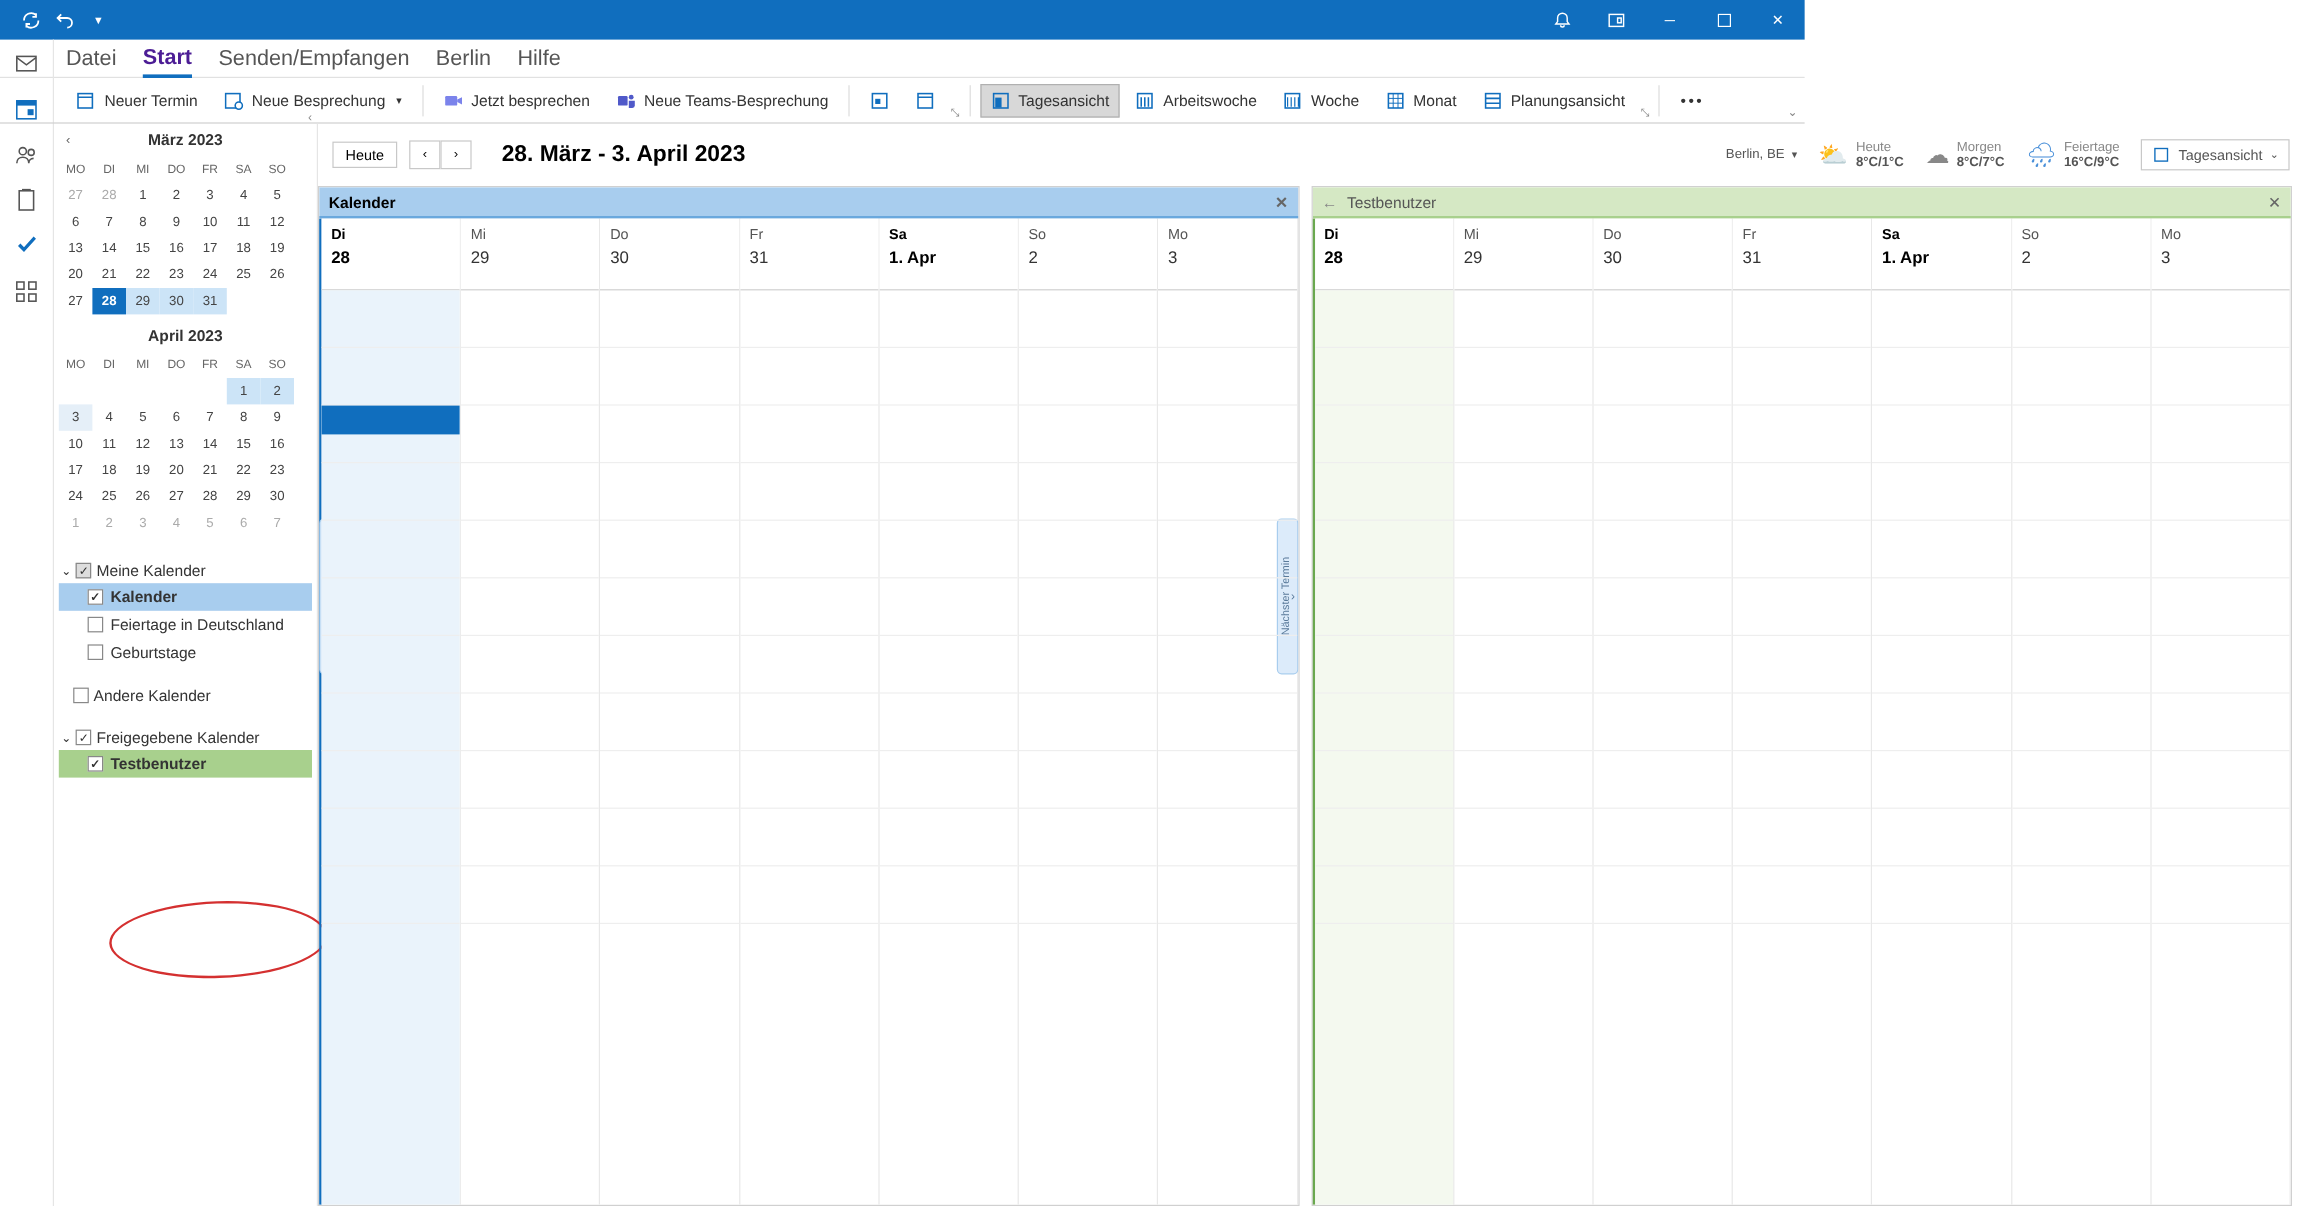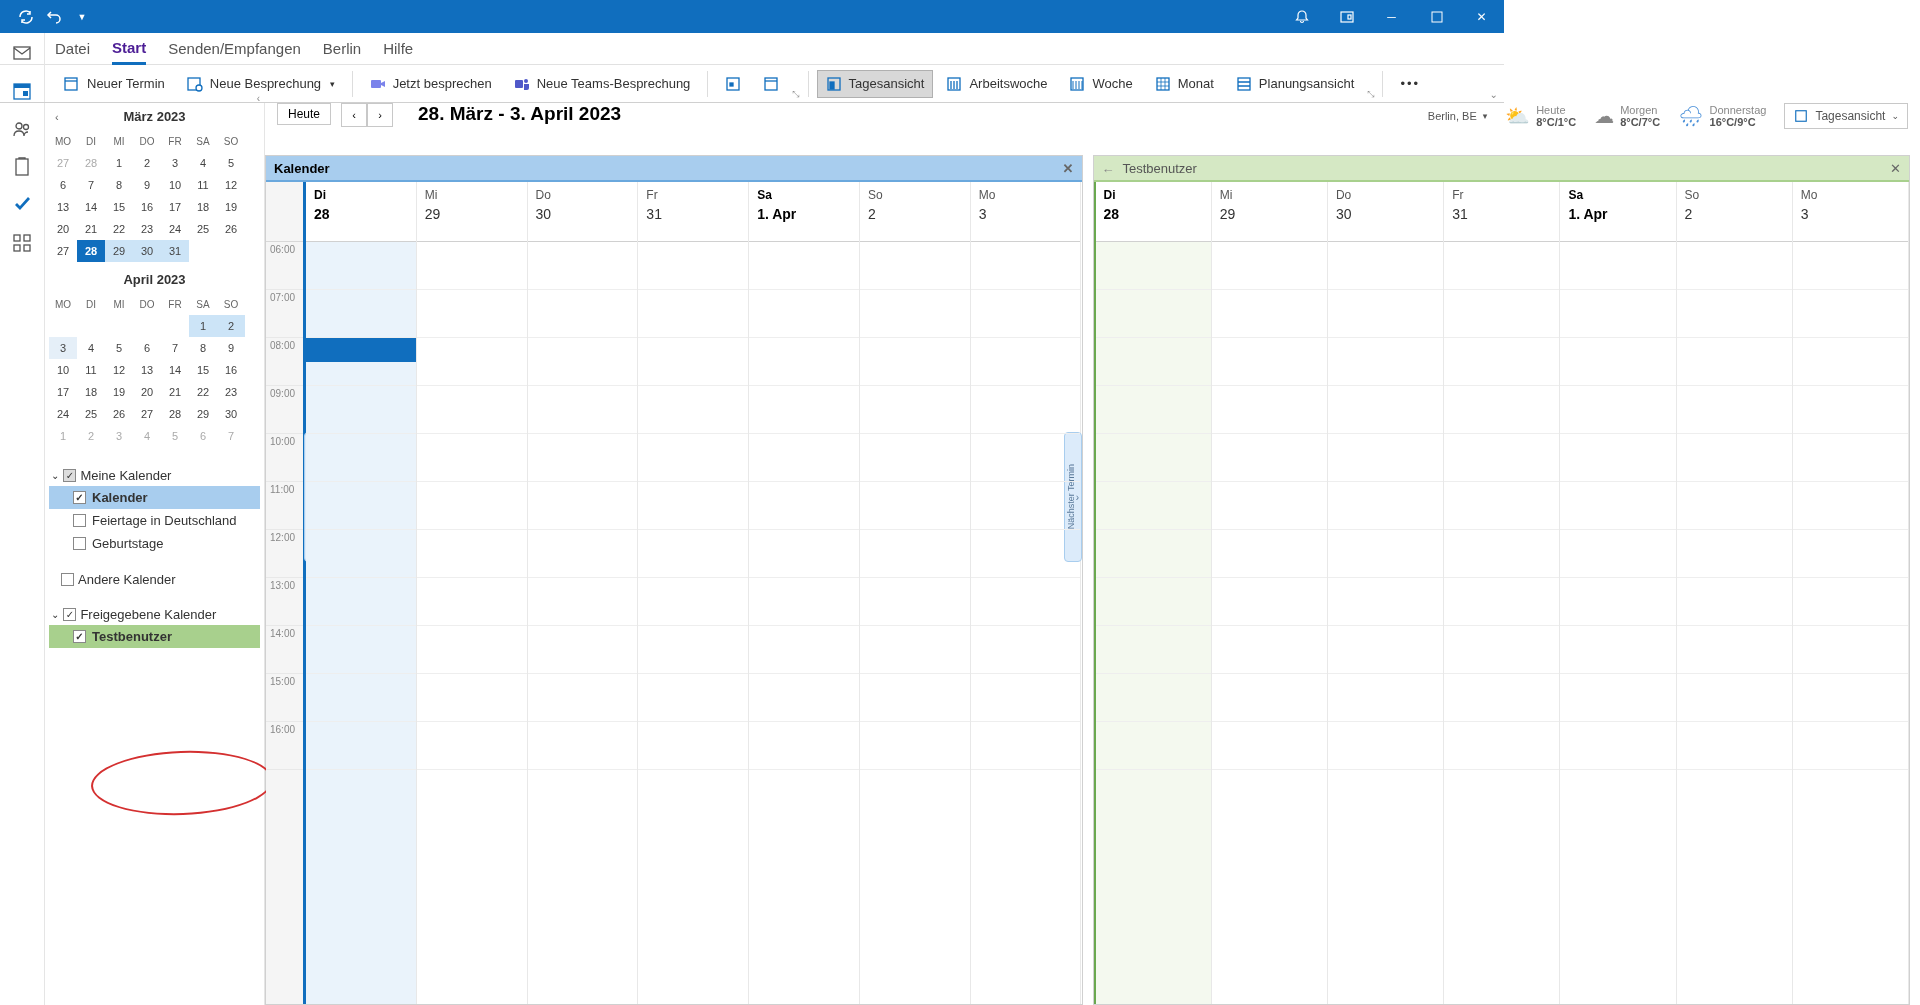--- a/index.html
+++ b/index.html
@@ -9,21 +9,21 @@
 .titlebar { height: 33px; background: #106ebe; display: flex; align-items: center; color: #fff; }
 .titlebar-left { display: flex; align-items: center; gap: 12px; padding-left: 18px; }
 .tb-icon { width: 16px; height: 16px; display: inline-flex; align-items: center; justify-content: center; color: #fff; font-size: 14px; }
 .search-box { margin-left: 200px; width: 500px; height: 26px; background: #1f7dc7; border: 1px solid #5a9dd4; display: flex; align-items: center; padding: 0 10px; gap: 10px; }
 .search-box input { background: transparent; border: none; outline: none; color: #d0e5f5; font-size: 13px; width: 100%; }
 .search-box input::placeholder { color: #d0e5f5; }
 .titlebar-right { margin-left: auto; display: flex; align-items: center; gap: 0; }
 .titlebar-right .win-btn { width: 45px; height: 33px; display: flex; align-items: center; justify-content: center; color: #fff; font-size: 12px; }
 
 
-.ribbon-tabs { height: 32px; border-bottom: 1px solid #e1e1e1; display: flex; align-items: center; padding-left: 55px; gap: 22px; font-size: 15px; }
+.ribbon-tabs { height: 32px; border-bottom: 1px solid #e1e1e1; display: flex; align-items: center; padding-left: 55px; gap: 22px; font-size: 18px; }
 .ribbon-tab { height: 32px; display: flex; align-items: center; color: #555; cursor: pointer; }
 .ribbon-tab.active { color: #4c1d95; border-bottom: 3px solid #106ebe; font-weight: 600; }
 
 
 .ribbon { height: 38px; border-bottom: 1px solid #d0d0d0; display: flex; align-items: center; padding-left: 55px; gap: 4px; font-size: 13px; position: relative; }
 .rbtn { height: 28px; display: flex; align-items: center; gap: 7px; padding: 0 8px; border: 1px solid transparent; cursor: pointer; color: #333; }
 .rbtn.active { background: #d8d8d8; border-color: #b0b0b0; }
 .rbtn-icon { width: 16px; height: 16px; display: inline-flex; align-items: center; justify-content: center; color: #106ebe; }
 .rsep { width: 1px; height: 26px; background: #ddd; margin: 0 4px; }
 .ribbon-expand { position: absolute; right: 6px; bottom: 2px; font-size: 10px; color: #888; }
@@ -62,21 +62,21 @@
 .tree-item.sel-blue { background: #a8cdee; font-weight: bold; }
 .tree-item.sel-green { background: #a8d08d; font-weight: bold; }
 .chk { width: 13px; height: 13px; border: 1px solid #888; display: inline-flex; align-items: center; justify-content: center; font-size: 10px; color: #333; background: #fff; }
 .chk.checked::after { content: "✓"; }
 .red-circle { position: absolute; border: 2px solid #d43030; border-radius: 50%; width: 182px; height: 64px; left: 46px; top: 648px; pointer-events: none; transform: rotate(-2deg); }
 
 
 .calarea { flex: 1; display: flex; flex-direction: column; }
 
 
-.calheader { height: 52px; display: flex; align-items: flex-start; padding: 0 12px; gap: 10px; }
+.calheader { height: 52px; display: flex; align-items: center; padding: 0 12px; gap: 10px; }
 .today-btn { border: 1px solid #c8c8c8; padding: 3px 10px; font-size: 12px; background: #fff; }
 .nav-btns { display: flex; }
 .nav-btns .nb { width: 26px; height: 24px; border: 1px solid #c8c8c8; display: flex; align-items: center; justify-content: center; font-size: 11px; background: #fff; }
 .date-title { font-size: 19px; font-weight: 600; margin-left: 15px; }
 .weather { margin-left: auto; display: flex; align-items: center; gap: 18px; font-size: 11px; color: #555; }
 .weather-item { display: flex; align-items: center; gap: 6px; }
 .weather-icon { font-size: 20px; }
 .view-selector { border: 1px solid #c8c8c8; padding: 4px 8px; font-size: 12px; display: flex; align-items: center; gap: 6px; }
 
 
@@ -514,21 +514,21 @@
         <div class="weather-item">
             <span class="weather-icon" style="color:#888;">☁</span>
             <div>
               <div style="color:#888;">Morgen</div>
               <div style="font-weight:bold;">8°C/7°C</div>
             </div>
           </div>
         <div class="weather-item">
             <span class="weather-icon" style="color:#4a90d9;">🌧</span>
             <div>
-              <div style="color:#888;">Donnerstag</div>
+              <div style="color:#888;">Feiertage</div>
               <div style="font-weight:bold;">16°C/9°C</div>
             </div>
           </div>
         <div class="view-selector">
             <span class="rbtn-icon">
               <svg width="14" height="14" viewBox="0 0 16 16" fill="none" stroke="#106ebe" stroke-width="1.3">
                 <rect x="2" y="2" width="12" height="12"></rect>
               </svg>
             </span>
             <span>Tagesansicht</span>
@@ -538,36 +538,20 @@
     </div>
 
     <div class="panes">
 
       <div class="pane">
         <div class="pane-header blue">
           <span>Kalender</span>
           <span class="pane-close">✕</span>
         </div>
         <div class="pane-body">
-          <div class="time-gutter">
-            <div class="th"></div>
-            <div id="time-slots">
-                <div class="time-slot">06:00</div>
-                <div class="time-slot">07:00</div>
-                <div class="time-slot">08:00</div>
-                <div class="time-slot">09:00</div>
-                <div class="time-slot">10:00</div>
-                <div class="time-slot">11:00</div>
-                <div class="time-slot">12:00</div>
-                <div class="time-slot">13:00</div>
-                <div class="time-slot">14:00</div>
-                <div class="time-slot">15:00</div>
-                <div class="time-slot">16:00</div>
-              </div>
-          </div>
           <div class="day-cols" id="pane1-cols">
             <div class="side-tab left">
                 <span style="font-size:10px;color:#5a7a9a;">‹</span>
                 <span class="side-tab-text">Vorheriger Termin</span>
               </div>
             <div class="side-tab right">
                 <span class="side-tab-text">Nächster Termin</span>
                 <span style="font-size:10px;color:#5a7a9a;">›</span>
               </div>
           <div class="day-col today-blue">

